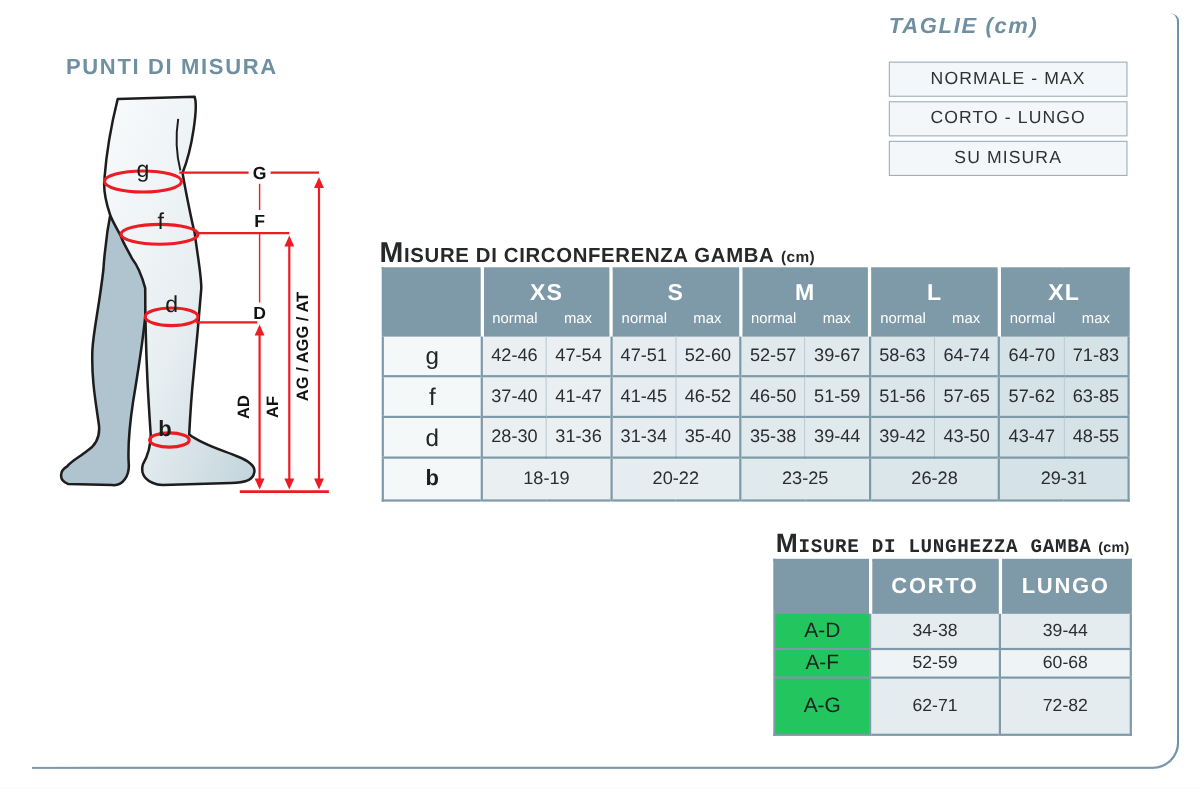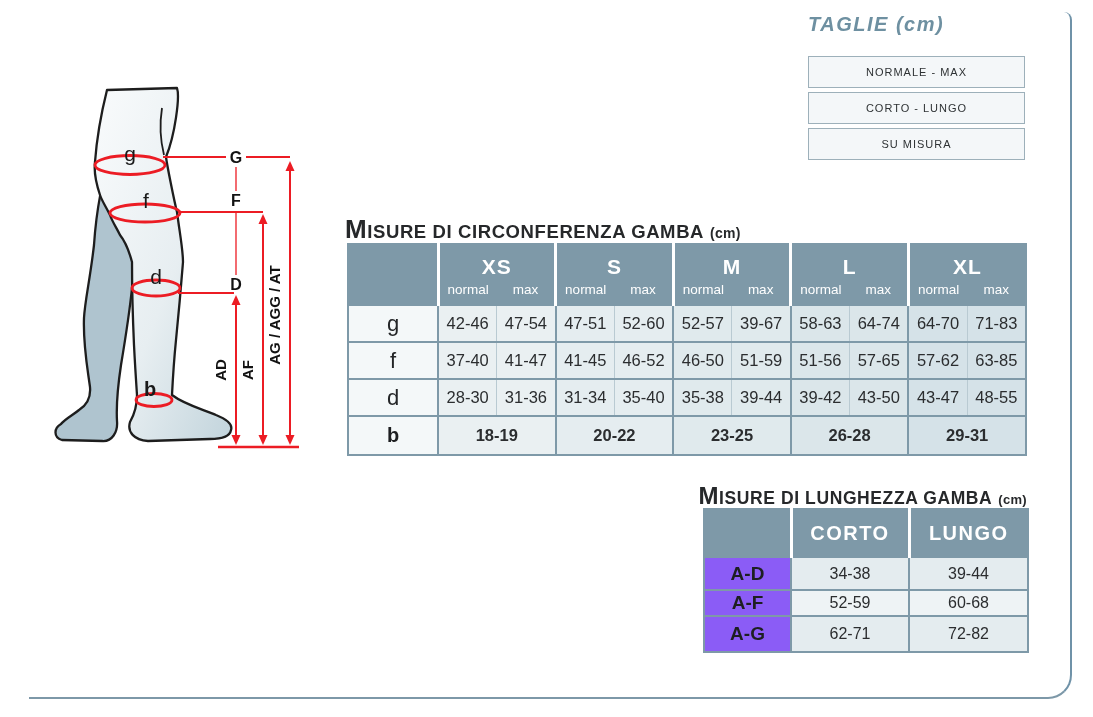--- a/index.html
+++ b/index.html
@@ -19,69 +19,70 @@
   
   #page-border{left:29px;top:12px;width:1041px;height:685px;
      border-right:2.5px solid #6f92a8;border-bottom:2.5px solid #7d98a8;
      border-radius:0 8px 24px 0;pointer-events:none;}
 
   
   #taglie-panel{left:808px;top:52px;width:217px;}
   .tg-head{height:40px;line-height:40px;background:#7e99a8;color:#fff;text-align:center;
            font-size:20px;font-weight:bold;letter-spacing:2px;border:1px solid #7e99a8;box-sizing:border-box;}
   .tg-row{height:32px;line-height:30px;margin-top:4px;background:#f4f7f9;border:1px solid #9db0ba;
-          color:#2e3234;text-align:center;font-size:11px;letter-spacing:1px;box-sizing:border-box;}
+          color:#2e3234;text-align:center;font-size:16px;letter-spacing:1px;box-sizing:border-box;}
 
   
   #circ-table{left:347px;top:243px;border-collapse:collapse;table-layout:fixed;width:678px;
               border:2px solid #7e99a8;}
   #circ-table col.lab{width:90px;}
   #circ-table col.dat{width:58.8px;}
   #circ-table th,#circ-table td{padding:0;margin:0;}
   .corner{background:#7e99a8;}
   .hgrp{background:#7e99a8;border-left:3px solid #ffffff;height:59px;vertical-align:middle;}
   .size-name{color:#fff;font-size:21px;font-weight:bold;letter-spacing:1px;text-align:center;line-height:24px;margin-top:2px;}
   .subrow{display:flex;color:#fff;font-size:13.5px;font-weight:normal;margin-top:3px;}
   .subrow span{width:50%;text-align:center;}
   #circ-table tbody tr>*{border-top:2px solid #7e99a8;}
   .rowlab{background:#f4f8f9;font-weight:normal;font-size:22px;color:#232527;text-align:center;height:35px;}
   .rowlab-b{background:#f4f8f9;font-weight:bold;font-size:20px;color:#1d1f21;text-align:center;height:37px;}
   #circ-table td{text-align:center;font-size:16.5px;color:#2b2d2f;vertical-align:middle;}
   .gs{border-left:2px solid #7e99a8;}
   .mx{border-left:1px solid #b9cad2;}
   .s0{background:#eaf0f2;} .s1{background:#e5edf0;} .s2{background:#e0eaed;}
   .s3{background:#dbe6ea;} .s4{background:#d5e2e8;}
-  .b-val{font-weight:bold;font-size:17px;}
+  .b-val{font-weight:normal;font-size:17px;}
 
   
   #len-title{left:703px;top:467px;width:324px;justify-content:flex-end;}
-  #len-title .t-lead{font-size:24px;} #len-title .t-rest{font-size:17.5px;} #len-title .t-unit{font-size:13px;}
+  #len-title .t-lead{font-size:24px;} #len-title .t-rest{font-size:17.5px;font-family:Liberation Mono, monospace;} #len-title .t-unit{font-size:13px;}
   #len-table{left:703px;top:508px;border-collapse:collapse;table-layout:fixed;width:324px;border:2px solid #7e99a8;}
   #len-table col.l0{width:87px;} #len-table col.l1{width:118px;} #len-table col.l2{width:119px;}
   #len-table th.lh{background:#7e99a8;border-left:3px solid #fff;height:44px;color:#fff;
                    font-size:20px;font-weight:bold;letter-spacing:1.5px;text-align:center;}
   #len-table th.lcorner{background:#7e99a8;height:44px;}
   #len-table tbody tr>*{border-top:2px solid #7e99a8;}
   #len-table td{border-left:2px solid #7e99a8;text-align:center;font-size:16px;color:#2b2d2f;}
-  .len-lab{background:#8b5cf6;font-weight:bold;font-size:19px;color:#1d1f21;text-align:center;}
-  .lr0{height:33px;background:#e4ecef;} .lr1{height:24px;background:#eef3f5;} .lr2{height:36px;background:#e4ecef;margin-left:36px;}
+  .len-lab{background:#22c55e;font-weight:normal;font-size:19px;color:#1d1f21;text-align:center;}
+  .lr0{height:33px;background:#e4ecef;} .lr1{height:24px;background:#eef3f5;} .lr2{height:52px;background:#e4ecef;margin-left:36px;}
 
   
   .fig-letter{font-family:"Liberation Sans",sans-serif;font-size:21px;fill:#1a1a1a;}
   .fig-letter-b{font-family:"Liberation Sans",sans-serif;font-size:20px;font-weight:bold;fill:#1a1a1a;}
   .fig-cap{font-family:"Liberation Sans",sans-serif;font-size:16px;font-weight:600;fill:#121212;}
   .fig-rot{font-family:"Liberation Sans",sans-serif;font-size:15px;font-weight:600;fill:#121212;}
 </style>
 </head>
 <body>
 
 <div id="canvas">
 
   <div id="page-border" class="abs"></div>
 
+  <div class="abs blue-title" style="left:60px;top:50px;">PUNTI DI MISURA</div>
 
   <svg class="abs" style="left:50px;top:75px;" width="260" height="380" viewBox="0 0 260 380">
     <defs>
       <linearGradient id="legGrad" x1="0" y1="0" x2="1" y2="1">
         <stop offset="0" stop-color="#f9fbfc"></stop>
         <stop offset="0.55" stop-color="#e7eef1"></stop>
         <stop offset="1" stop-color="#c2d4dc"></stop>
       </linearGradient>
     </defs>
 

